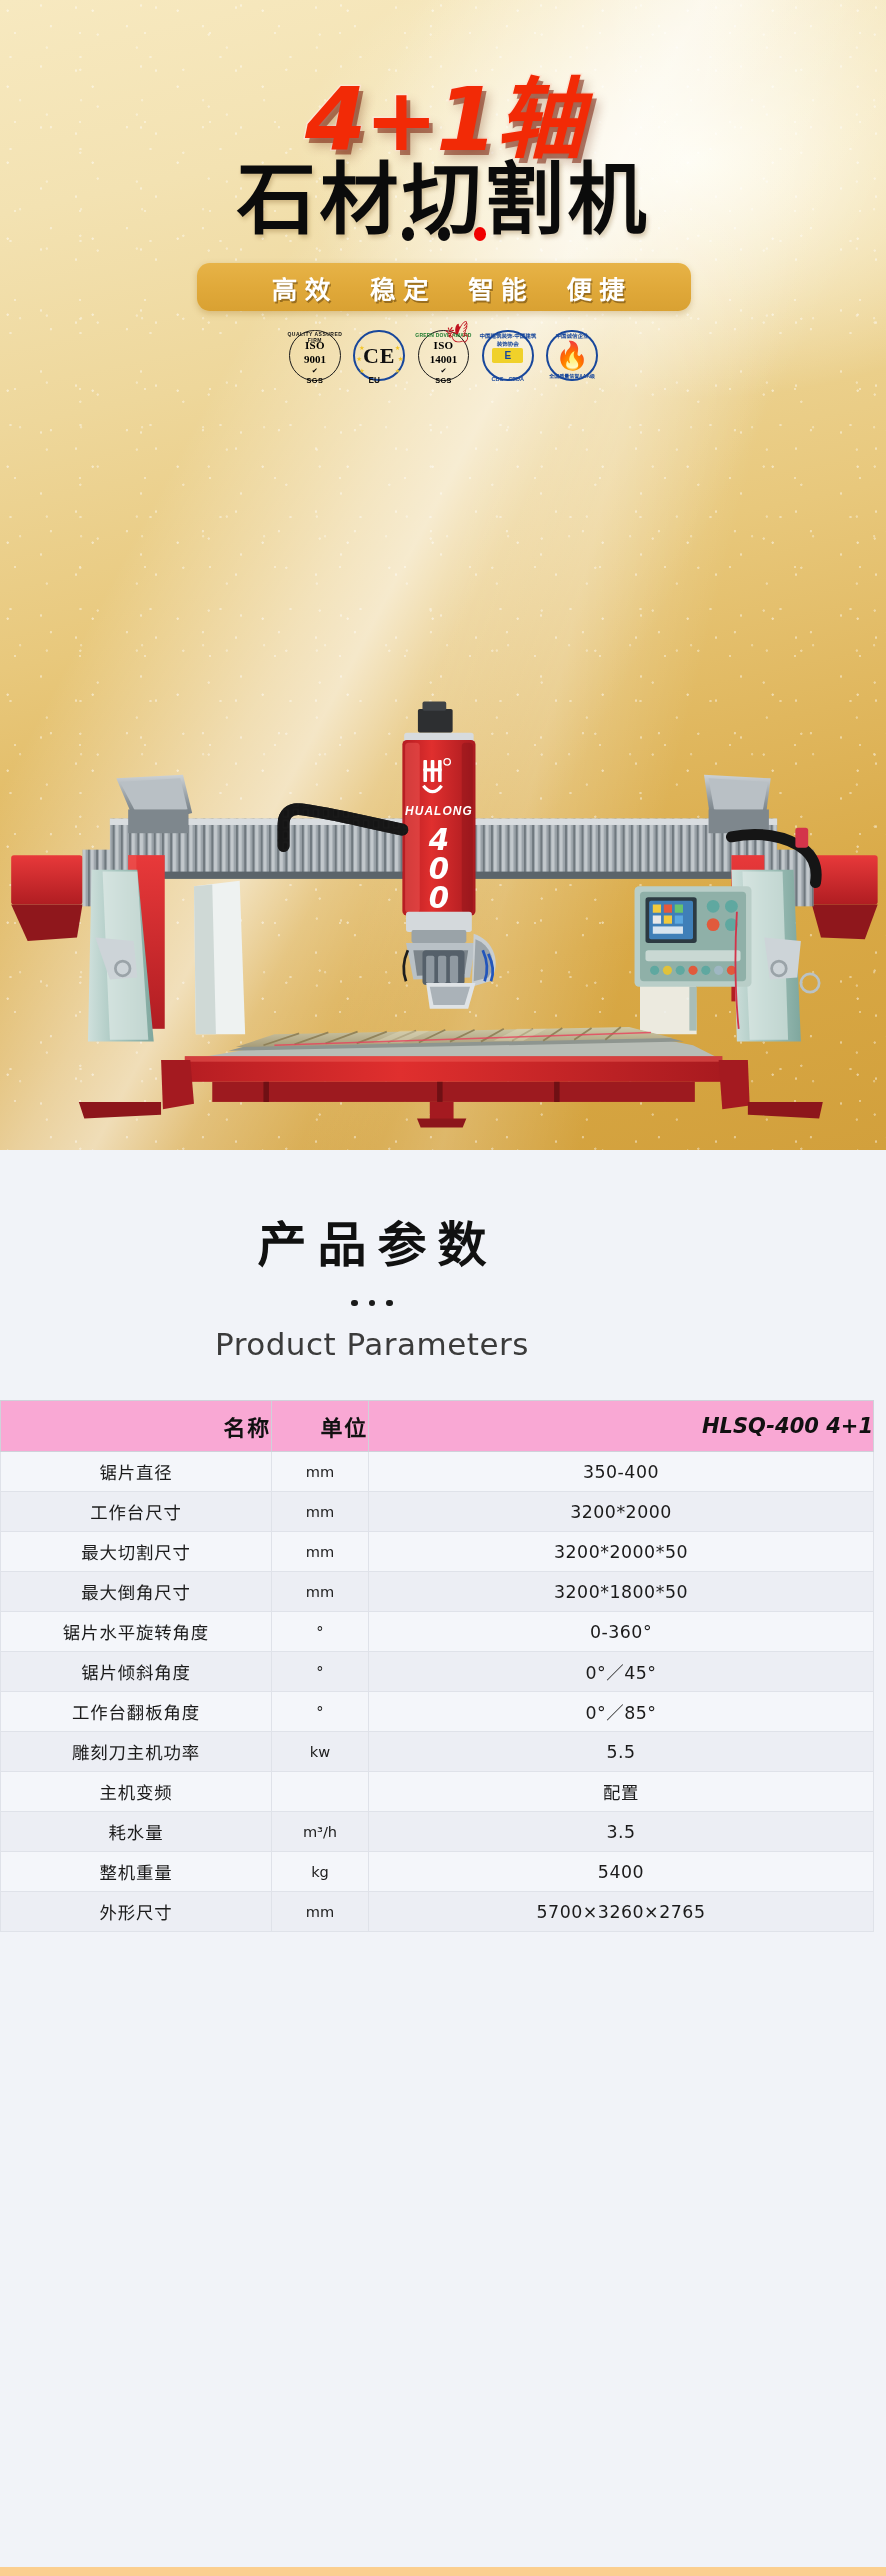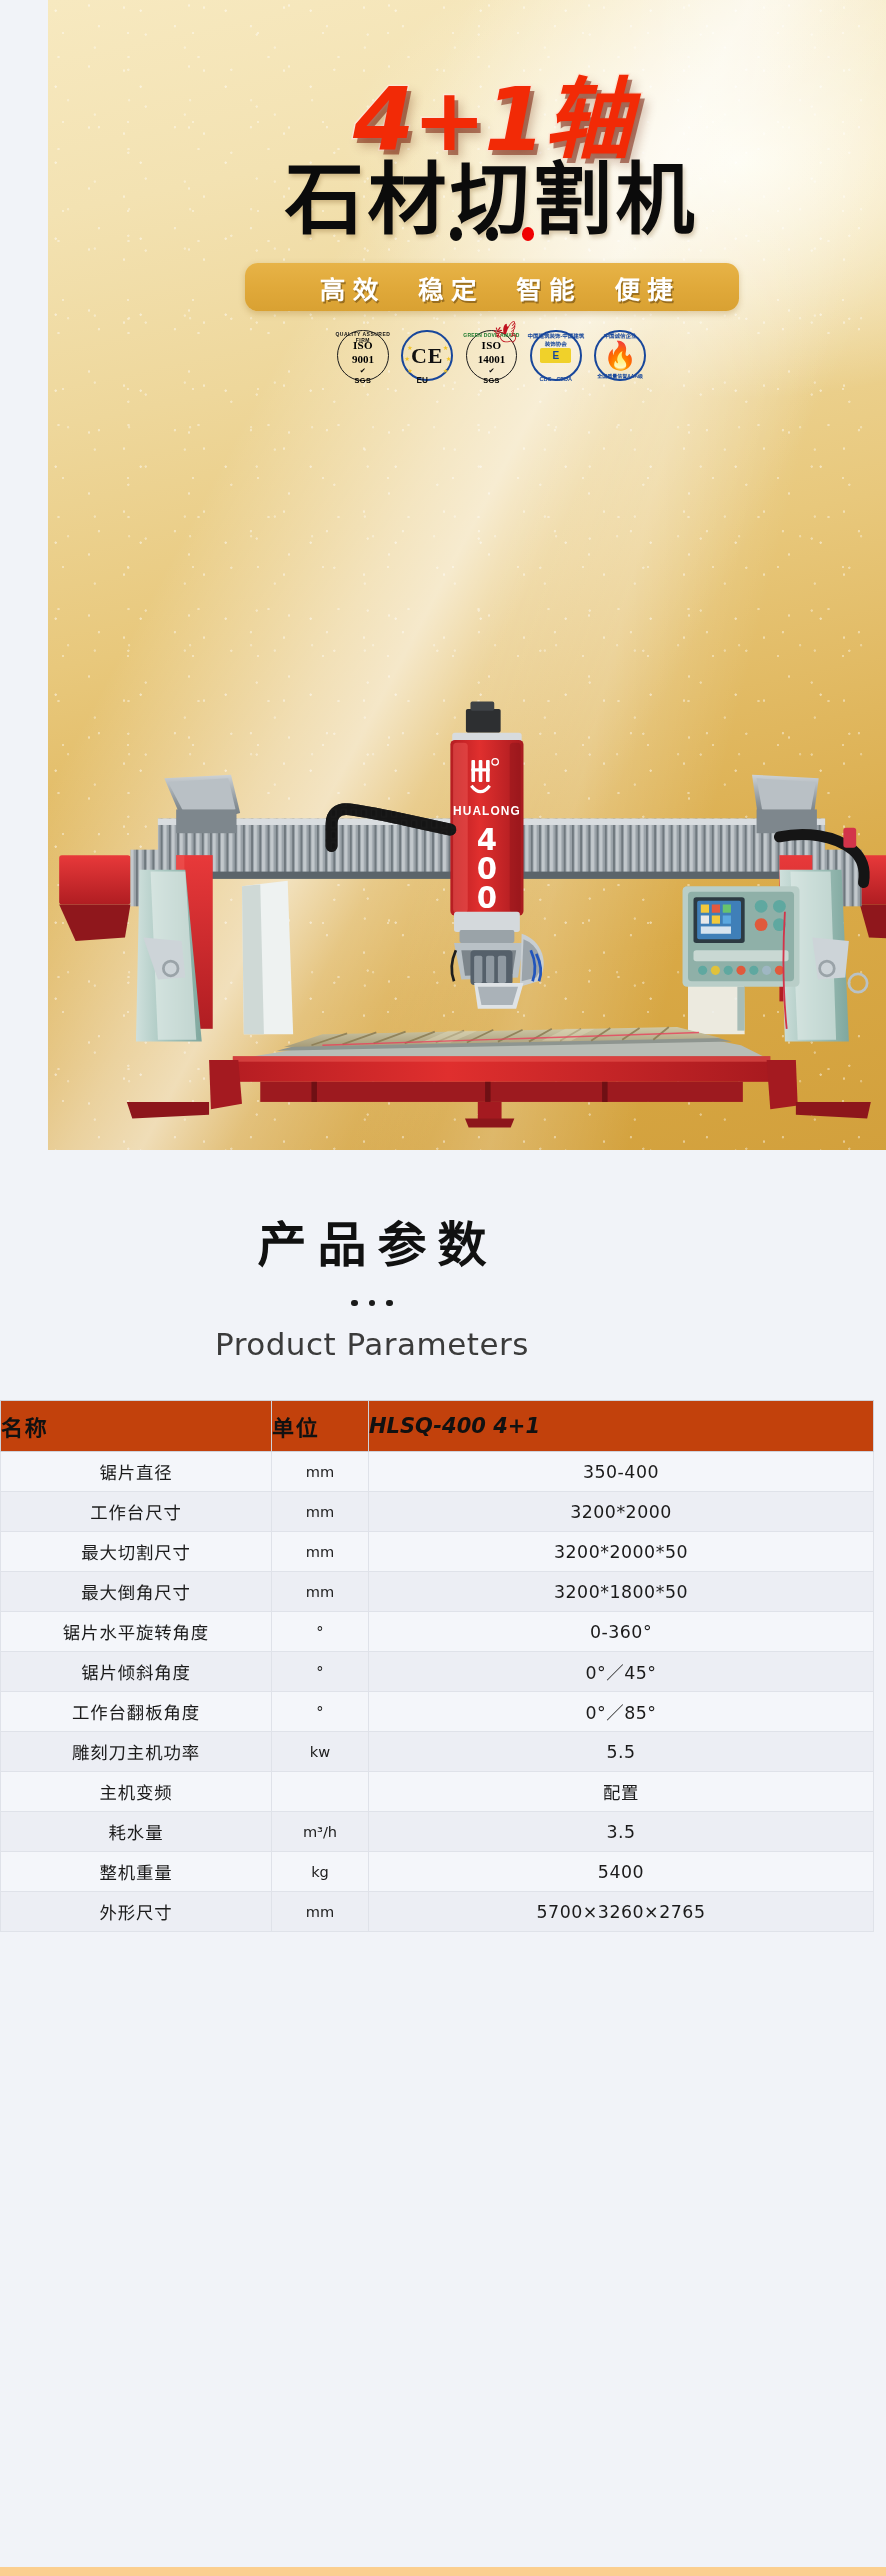--- a/index.html
+++ b/index.html
@@ -8,21 +8,20 @@
     width: 887px;
     background: #f1f3f8;
     font-family: "Liberation Sans", "DejaVu Sans", sans-serif;
   }
   .page {
     position: relative;
     width: 887px;
     height: 2576px;
     overflow: hidden;
     background: #f1f3f8;
-    padding-left: 48px;
   }
 
   
   .hero {
     position: relative;
     width: 887px;
     height: 1150px;
     overflow: hidden;
     background:
       radial-gradient(ellipse 640px 384px at 78% 14%, rgba(255,252,238,.95) 0%, rgba(255,250,230,0) 62%),
@@ -207,21 +206,21 @@
     position: absolute; top: 4.6px; left: -1.8px; right: -1.8px; text-align: center;
     font-size: 5px; color: #1d7a2e; font-weight: 700; letter-spacing: 0.2px;
   }
   .cert .dove {
     position: absolute; top: -5.5px; right: 0.9px; font-size: 20px; color: #c0121f;
     transform: rotate(-18deg); z-index: 3;
   }
   .cert .tick { font-size: 7.3px; display: block; margin-top: 0.9px; }
 
   
-  .machine { position: absolute; left: 0; top: 676px; width: 783px; height: 457px; z-index: 3; }
+  .machine { position: absolute; left: 0; top: 676px; width: 783px; height: 457px; z-index: 3; font-style: italic; }
   .machine svg { display: block; width: 887px; height: 457px; }
 
   
   .params {
     position: absolute;
     top: 1150px; left: 0; width: 744px;
     background: #f1f3f8;
   }
   .sec-title {
     text-align: center;
@@ -248,24 +247,24 @@
     margin: 38px auto 0;
     border-collapse: collapse;
     table-layout: fixed;
     font-family: "DejaVu Sans", sans-serif;
   }
   table.spec col.c-name { width: 271px; }
   table.spec col.c-unit { width: 97px; }
   table.spec col.c-val  { width: 505px; }
 
   table.spec thead th {
-    background: #c2410c;
+    background: #f9a8d4;
     height: 51px;
     font-size: 22px; font-weight: 900; color: #111;
-    text-align: left;
+    text-align: right;
     border: 0.9px solid #cfd2da;
     letter-spacing: 1.8px;
   }
   table.spec thead th.model {
     font-style: italic; letter-spacing: 0px; font-size: 21px;
   }
   table.spec tbody td {
     height: 40px;
     text-align: center;
     font-size: 17.4px; color: #1b1b1b;

